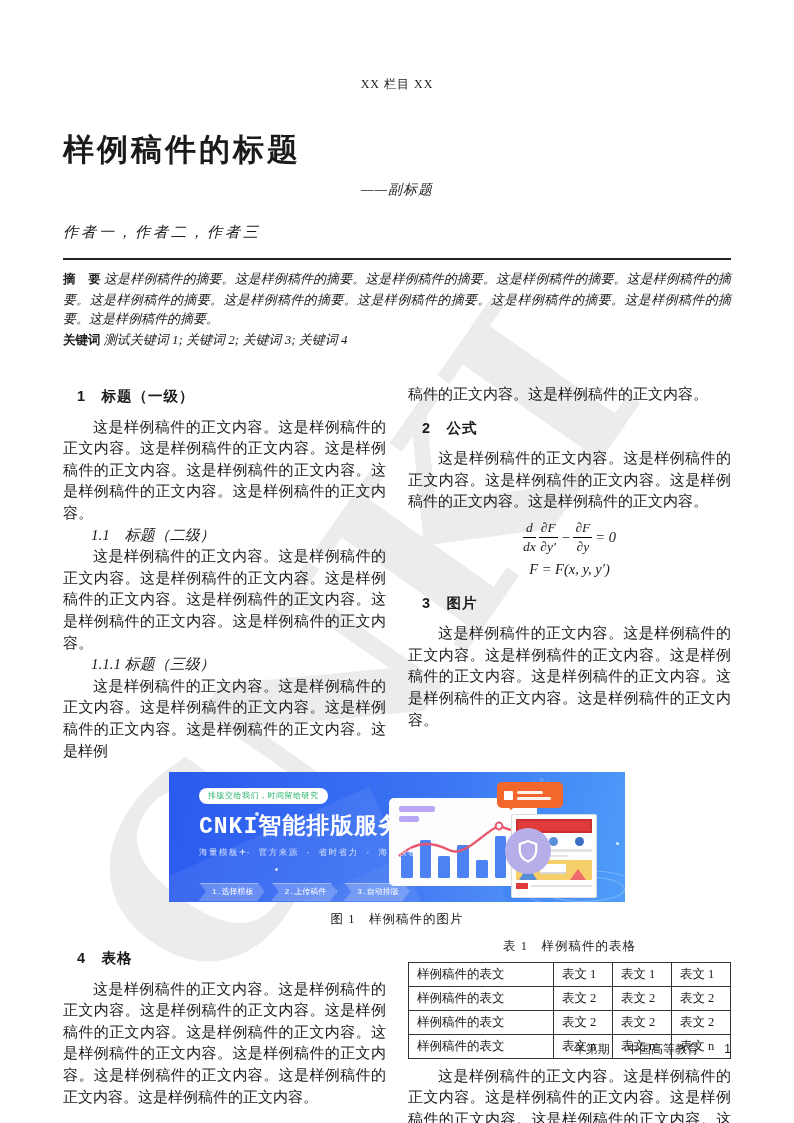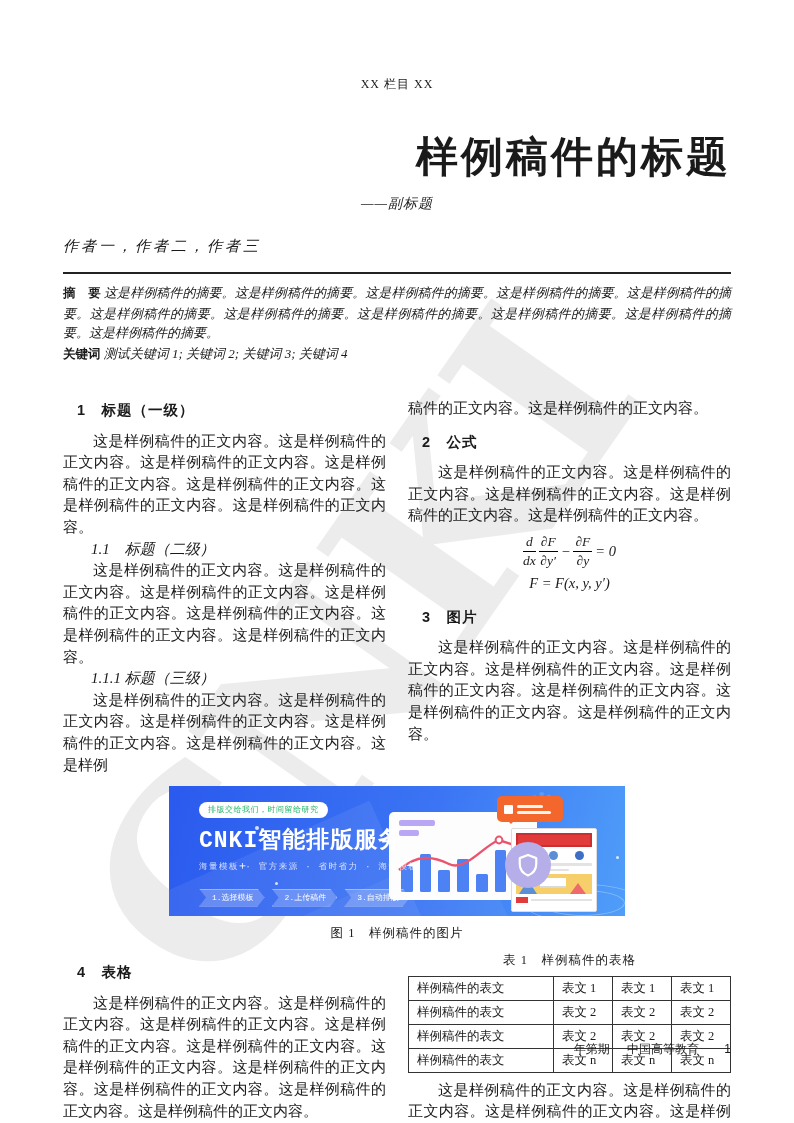--- a/index.html
+++ b/index.html
@@ -9,21 +9,21 @@
 
   
   .watermark { position:absolute; left:360px; top:650px; z-index:0;
     transform:translate(-50%,-50%) rotate(-55deg);
     font-family:"DejaVu Serif",serif; font-weight:bold;
     font-size:250px; color:#ececec; white-space:nowrap; letter-spacing:-6px; }
 
   .content { position:absolute; inset:0; z-index:1; padding:0 63px; }
 
   .running-head { margin-top:76px; text-align:center; font-size:12px; letter-spacing:1px; }
-  .doc-title { margin-top:36px; text-align:right; font-size:42px; font-weight:bold; letter-spacing:3px; }
+  .doc-title { margin-top:36px; text-align:left; font-size:31px; font-weight:bold; letter-spacing:3px; }
   .doc-subtitle { margin-top:10px; text-align:center; font-size:14px; font-style:italic; letter-spacing:1px; }
   .doc-authors { margin-top:24px; font-size:15px; font-style:italic; letter-spacing:3px; }
   .head-rule { margin-top:16px; border:0; border-top:2.5px solid #222; }
 
   .abstract { margin-top:9px; font-size:13px; line-height:19.5px; text-align:justify; }
   .abstract .label { font-weight:bold; font-style:normal; font-family:"Liberation Sans",sans-serif; font-size:12.5px; }
   .abstract .kai { font-style:italic; }
   .kw-line { font-size:13px; line-height:20px; margin-top:1px; }
 
   .two-col { display:flex; gap:22px; }
@@ -52,21 +52,21 @@
     font-family:Liberation Mono, monospace; }
   .banner::before { content:""; position:absolute; left:-60px; bottom:-70px; width:300px; height:130px;
     background:rgba(255,255,255,0.07); transform:rotate(-24deg); }
   .banner::after { content:""; position:absolute; left:40px; bottom:-90px; width:300px; height:110px;
     background:rgba(255,255,255,0.05); transform:rotate(-24deg); }
   .bn-left { position:absolute; left:30px; top:13px; z-index:3; }
   .bn-badge { display:inline-block; background:#ffffff; color:#27b56a; font-size:8px;
     padding:2.5px 9px; border-radius:10px; letter-spacing:0.5px; }
   .bn-title { color:#fff; font-size:23px; font-weight:bold; margin-top:6px; letter-spacing:1px; white-space:nowrap; }
   .bn-sub { color:rgba(255,255,255,0.78); font-size:8.5px; margin-top:6px; letter-spacing:1.5px; }
-  .bn-steps { display:flex; gap:7px; margin-top:16px;text-align:center; }
+  .bn-steps { display:flex; gap:7px; margin-top:24px;text-align:center; }
   .bn-step { color:#fff; font-size:8px; padding:3.5px 11px 3.5px 13px;
     background:rgba(255,255,255,0.22); box-shadow:inset 0 0 0 1px rgba(255,255,255,0.35);
     clip-path:polygon(0 0, calc(100% - 7px) 0, 100% 50%, calc(100% - 7px) 100%, 0 100%, 7px 50%); }
   .illus { position:absolute; right:0; top:0; width:230px; height:130px; z-index:2; }
   .dash-card { position:absolute; right:88px; top:26px; width:148px; height:88px;
     background:#fdfdfd; border-radius:5px; padding:8px 10px; }
   .chip { background:#b9a7f5; border-radius:2px; height:6px; }
   .chip.c1 { width:36px; } .chip.c2 { width:20px; margin-top:4px; }
   .bars { position:absolute; left:12px; right:12px; bottom:8px; height:52px;
     display:flex; align-items:flex-end; gap:7px; }

